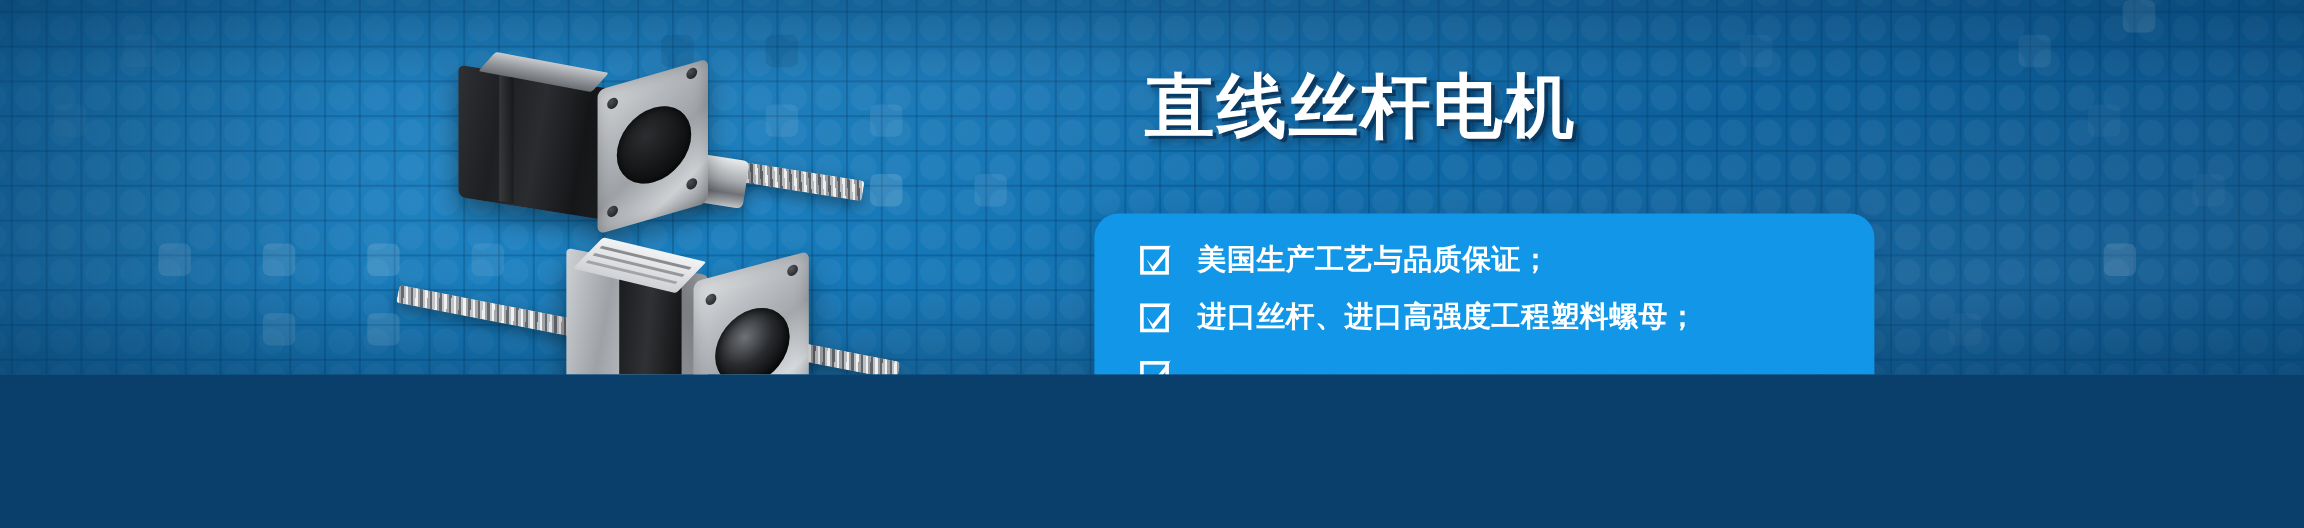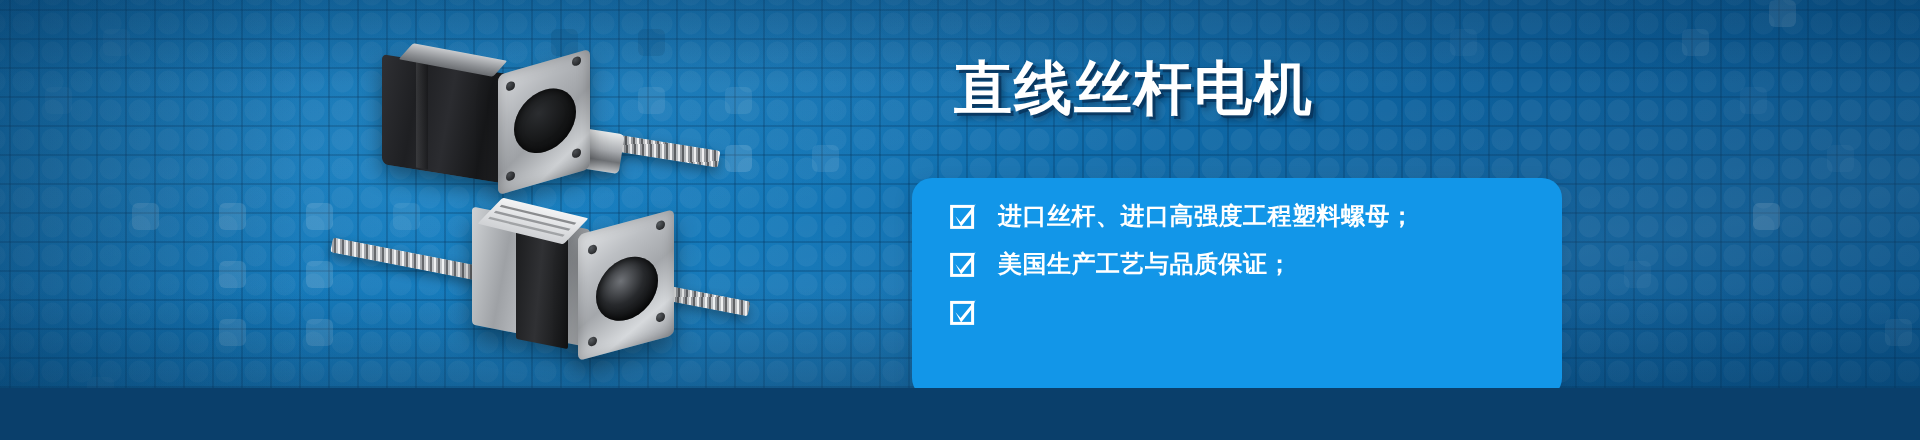--- a/index.html
+++ b/index.html
@@ -7,21 +7,21 @@
     padding: 0;
     background: #0a3f6b;
   }
   body {
     font-family: "Liberation Sans", "DejaVu Sans", sans-serif;
   }
 
   .banner {
     position: relative;
     width: 1920px;
-    height: 388px;
+    height: 312px;
     overflow: hidden;
     background: #1272b4;
   }
 
   
   .bg-base {
     position: absolute;
     inset: 0;
     background:
       radial-gradient(ellipse 1100px 620px at 22% 46%, #1a86c9 0%, #1476b6 38%, #0f6aa8 65%, #0c5e99 100%),
@@ -364,31 +364,31 @@
     <div class="feature-card">
       <ul class="feature-list">
 
         <li class="feature-item">
           <span class="check-icon">
             <svg width="26" height="26" viewBox="0 0 26 26" aria-hidden="true">
               <rect x="1.6" y="3.4" width="21" height="21" fill="none" stroke="#ffffff" stroke-width="3"></rect>
               <path d="M5.5 13.2 L10.6 19.0 L25.5 0.8 L22.2 9.6 L11.1 23.6 Z" fill="#ffffff"></path>
             </svg>
           </span>
-          <span class="feature-text">进口丝杆、进口高强度工程塑料螺母；</span>
+          <span class="feature-text">美国生产工艺与品质保证；</span>
         </li>
 
         <li class="feature-item">
           <span class="check-icon">
             <svg width="26" height="26" viewBox="0 0 26 26" aria-hidden="true">
               <rect x="1.6" y="3.4" width="21" height="21" fill="none" stroke="#ffffff" stroke-width="3"></rect>
               <path d="M5.5 13.2 L10.6 19.0 L25.5 0.8 L22.2 9.6 L11.1 23.6 Z" fill="#ffffff"></path>
             </svg>
           </span>
-          <span class="feature-text">美国生产工艺与品质保证；</span>
+          <span class="feature-text">进口丝杆、进口高强度工程塑料螺母；</span>
         </li>
 
         <li class="feature-item">
           <span class="check-icon">
             <svg width="26" height="26" viewBox="0 0 26 26" aria-hidden="true">
               <rect x="1.6" y="3.4" width="21" height="21" fill="none" stroke="#ffffff" stroke-width="3"></rect>
               <path d="M5.5 13.2 L10.6 19.0 L25.5 0.8 L22.2 9.6 L11.1 23.6 Z" fill="#ffffff"></path>
             </svg>
           </span>
         </li>

